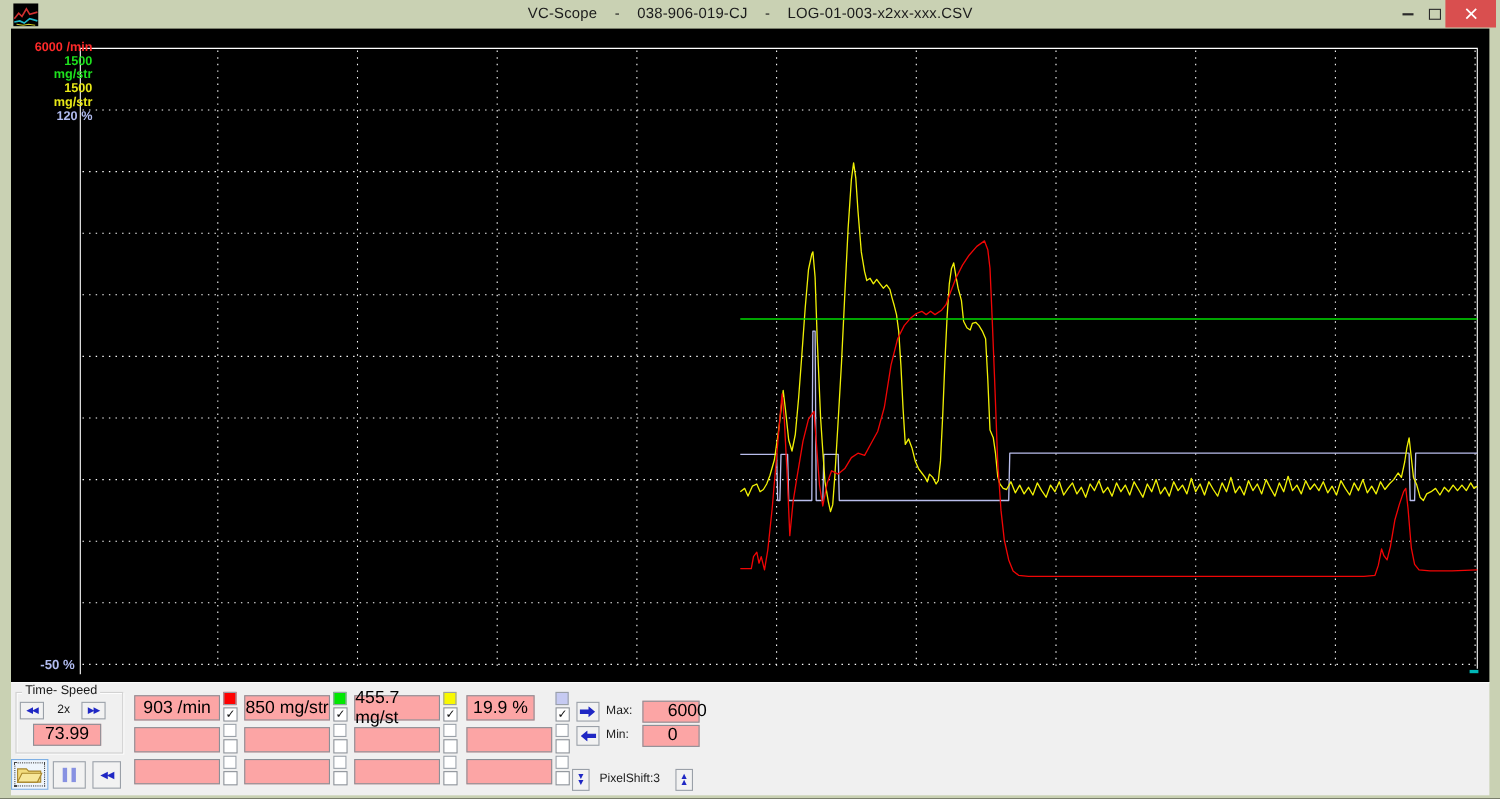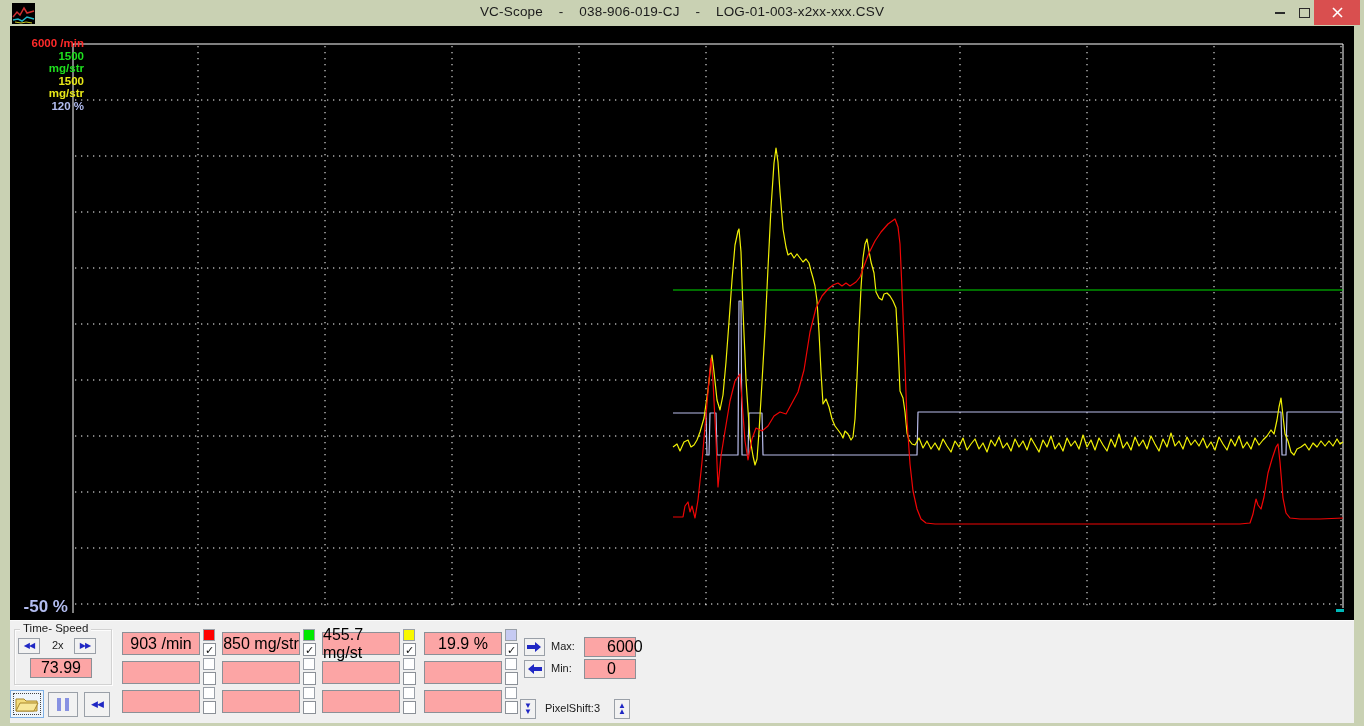--- a/index.html
+++ b/index.html
@@ -16,21 +16,21 @@
     left:0;top:4px;width:1364px;text-align:center;
     font-size:13.5px;color:#1b1b1b;white-space:pre;letter-spacing:.2px;
   }
   .cap-btn{top:0;height:25px;display:flex;align-items:center;justify-content:center;cursor:default;}
   .min-glyph{width:10px;height:2px;background:#2a2a2a;}
   .max-glyph{width:9px;height:8px;border:1.5px solid #2a2a2a;background:transparent;}
   .close-btn{background:#d94f4f;width:46px;}
   
   .chart{left:10px;top:26px;width:1344px;height:594px;background:#000;}
   .scale-labels{left:0px;top:11px;width:58px;text-align:right;font-size:11.5px;line-height:12.5px;font-weight:bold;margin-left:16px;}
-  .neg-label{left:0px;top:571px;width:58px;text-align:right;font-size:17px;font-weight:bold;}
+  .neg-label{left:0px;top:571px;width:58px;text-align:right;font-size:12px;font-weight:bold;}
   
   .panel{left:10px;top:620px;width:1344px;height:102px;background:#f0f0f0;border-top:1px solid #fbfbfb;}
   .gb{border:1px solid #d2d2d2;box-shadow:1px 1px 0 #fdfdfd, inset 1px 1px 0 #fdfdfd;}
   .lg{position:absolute;top:-8px;left:5px;background:#f0f0f0;padding:0 3px;font-size:11.5px;color:#1a1a1a;white-space:pre;}
   .btn{background:#f2f2f2;border:1px solid #9aa0a8;display:flex;align-items:center;justify-content:center;box-sizing:border-box;}
   .field{background:#fca5a5;border:1px solid #8b9097;box-sizing:border-box;display:flex;align-items:center;justify-content:center;font-size:16px;color:#000;}
   .field.left{justify-content:flex-start;padding-left:22px;}
   .tri{color:#1f27c4;font-size:8px;letter-spacing:-1px;line-height:8px;}
   .tri2{color:#1f27c4;font-size:9px;letter-spacing:-1px;line-height:9px;}
   .vtri{color:#1f27c4;font-size:8px;line-height:6px;display:flex;flex-direction:column;align-items:center;}
@@ -173,21 +173,21 @@
   <div class="abs swatch" style="left:393px;top:37px"></div>
   <div class="abs cb" style="left:393px;top:51px">
       <span class="check"></span>
     </div>
   <div class="abs field" style="left:312px;top:69px;width:78px;height:23px"></div>
   <div class="abs swatch" style="left:393px;top:66px"></div>
   <div class="abs cb" style="left:393px;top:80px">
       <span class="check"></span>
     </div>
 
-  <div class="abs field" style="left:414px;top:11px;width:78px;height:23px">19.9 %</div>
+  <div class="abs field" style="left:414px;top:11px;width:62px;height:23px">19.9 %</div>
   <div class="abs swatch" style="left: 495px; top: 8px; background-color: rgb(198, 202, 242);"></div>
   <div class="abs cb" style="left:495px;top:22px">
       <span class="check">✓</span>
     </div>
   <div class="abs field" style="left:414px;top:40px;width:78px;height:23px"></div>
   <div class="abs swatch" style="left:495px;top:37px"></div>
   <div class="abs cb" style="left:495px;top:51px">
       <span class="check"></span>
     </div>
   <div class="abs field" style="left:414px;top:69px;width:78px;height:23px"></div>

